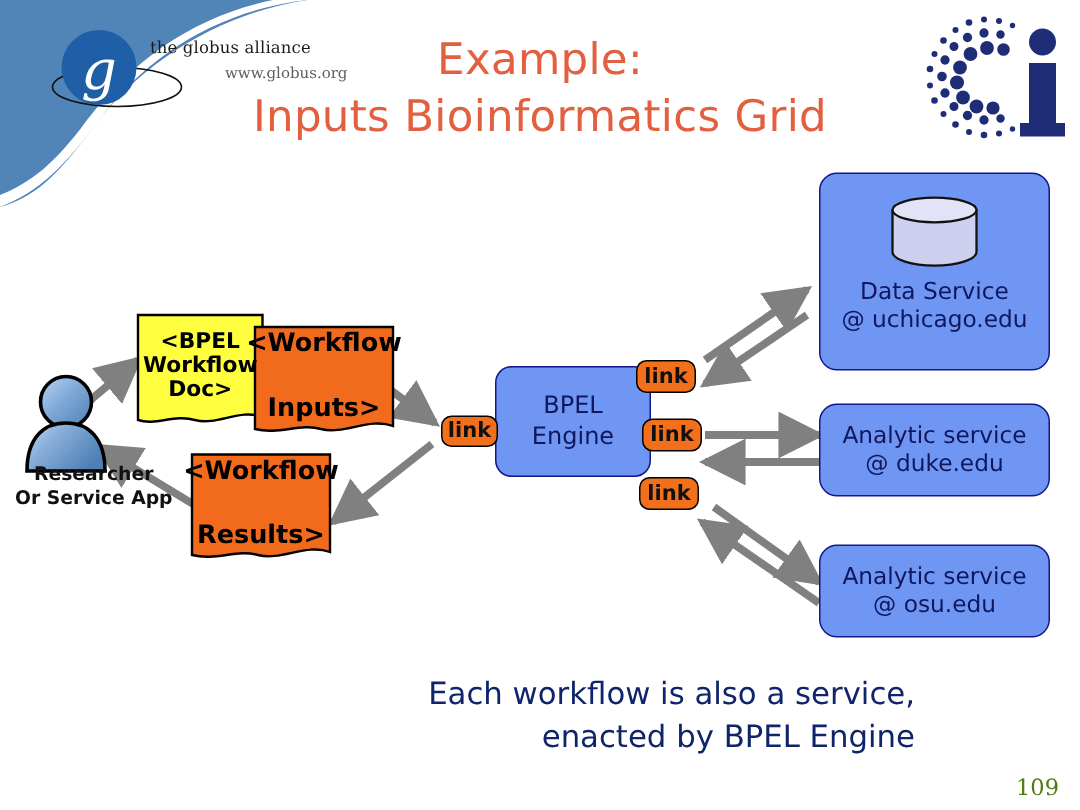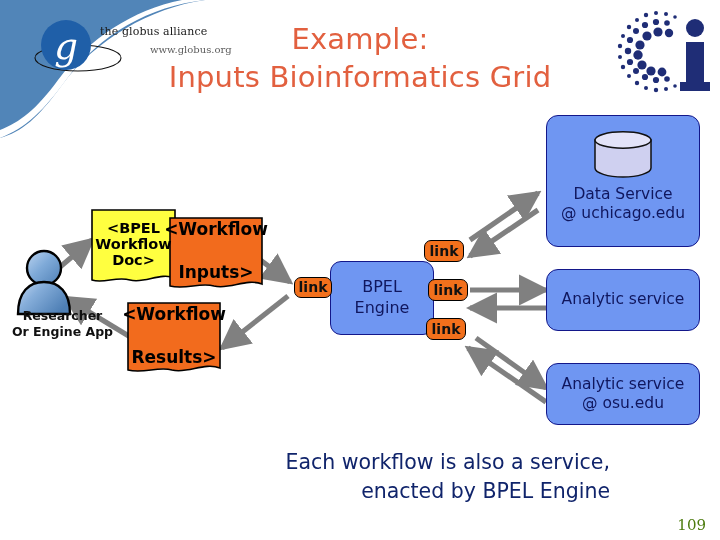--- a/index.html
+++ b/index.html
@@ -231,24 +231,24 @@
 
   <div class="doc" style="left:128px;top:306px;width:92px;height:60px;">
     <div class="doc-label small">
       <span>&lt;Workflow</span>
       <span>Results&gt;</span>
     </div>
   </div>
 
   <div class="researcher-label">
     <span>Researcher</span>
-    <span>Or Engine App</span>
-  </div>
-
-  <div class="engine" style="left:330px;top:261px;width:104px;height:74px;">
+    <span>Or Service App</span>
+  </div>
+
+  <div class="engine" style="left:330px;top:244px;width:104px;height:74px;">
     <span>BPEL</span>
     <span>Engine</span>
   </div>
 
   <div class="linkbadge" style="left:294px;top:277px;width:38px;height:21px;">link</div>
 
   <div class="linkbadge" style="left:424px;top:240px;width:40px;height:22px;">link</div>
 
   <div class="linkbadge" style="left:428px;top:279px;width:40px;height:22px;">link</div>
 
@@ -258,20 +258,21 @@
     <svg style="position:absolute;left:50%;top:14px;transform:translateX(-50%);" width="62" height="48" viewBox="0 0 62 48">
       <path d="M3,10 L3,38 C3,43 16,47 31,47 C46,47 59,43 59,38 L59,10 Z" fill="#CFD0F0" stroke="#111" stroke-width="1.5"></path>
       <ellipse cx="31" cy="10" rx="28" ry="8.2" fill="#E3E3F8" stroke="#111" stroke-width="1.5"></ellipse>
     </svg>
     <span class="ln">Data Service</span>
     <span class="ln">@ uchicago.edu</span>
   </div>
 
   <div class="svcbox" style="left:546px;top:269px;width:154px;height:62px;">
     <span class="ln">Analytic service</span>
+    <span class="ln">@ duke.edu</span>
   </div>
 
   <div class="svcbox" style="left:546px;top:363px;width:154px;height:62px;">
     <span class="ln">Analytic service</span>
     <span class="ln">@ osu.edu</span>
   </div>
 
   <div class="caption">
     <span>Each workflow is also a service,</span>
     <span>enacted by BPEL Engine</span>

